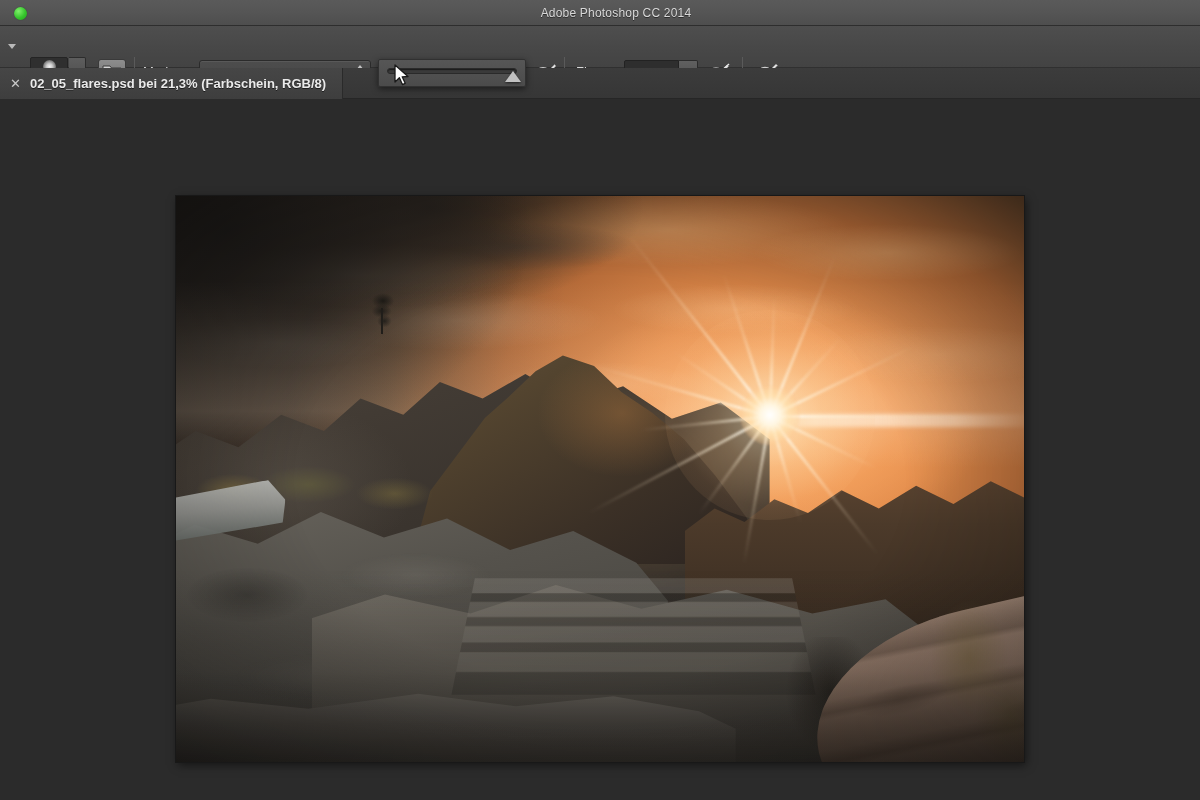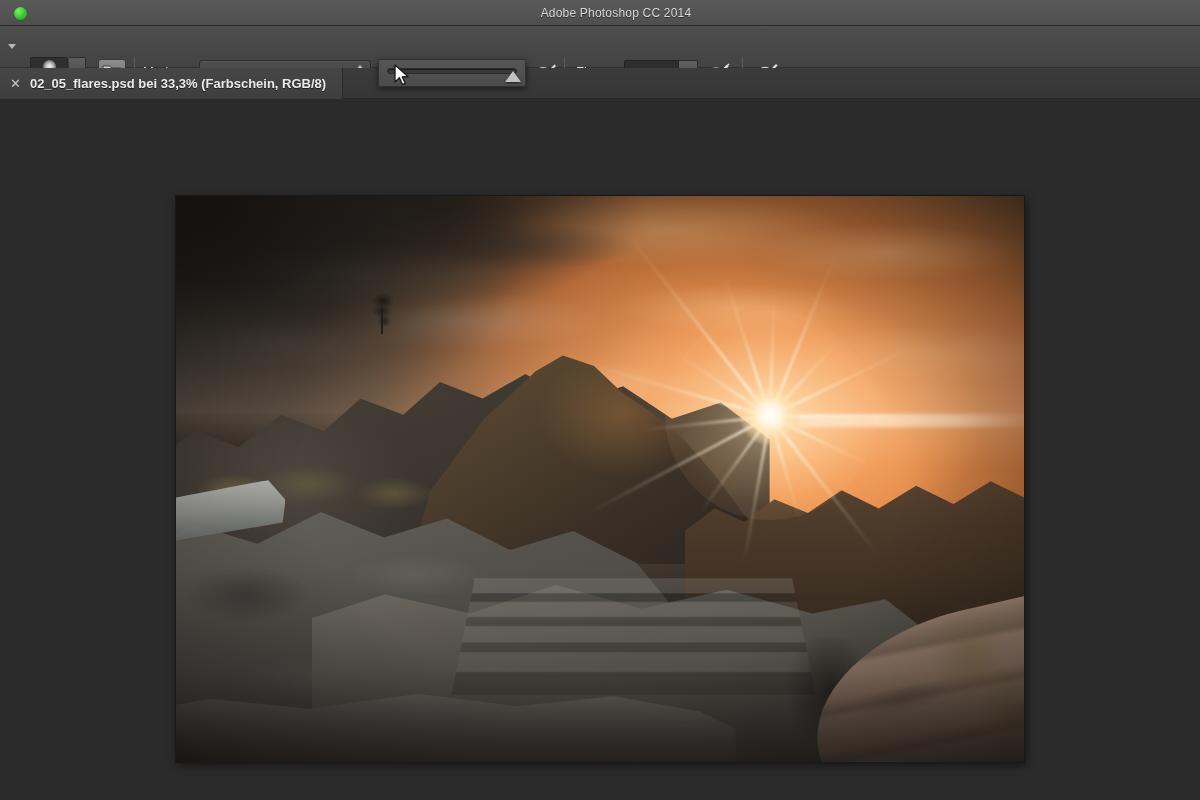--- a/index.html
+++ b/index.html
@@ -553,21 +553,21 @@
   </div>
 
   <div class="slider-popup">
     <div class="slider-track"></div>
     <div class="slider-thumb"></div>
   </div>
 
   <div class="tabbar">
     <div class="doctab">
       <span class="tab-close">✕</span>
-      <span class="tab-title">02_05_flares.psd bei 33,3% (Farbschein, RGB/8)</span>
+      <span class="tab-title">02_05_flares.psd bei 21,3% (Farbschein, RGB/8)</span>
     </div>
   </div>
 
   <div class="canvas-area">
     <div class="photo">
       <div class="layer sky-base"></div>
       <div class="layer sky-glow"></div>
       <div class="layer clouds"></div>
       <div class="layer sky-dark-left"></div>
       <div class="layer haze-right"></div>

